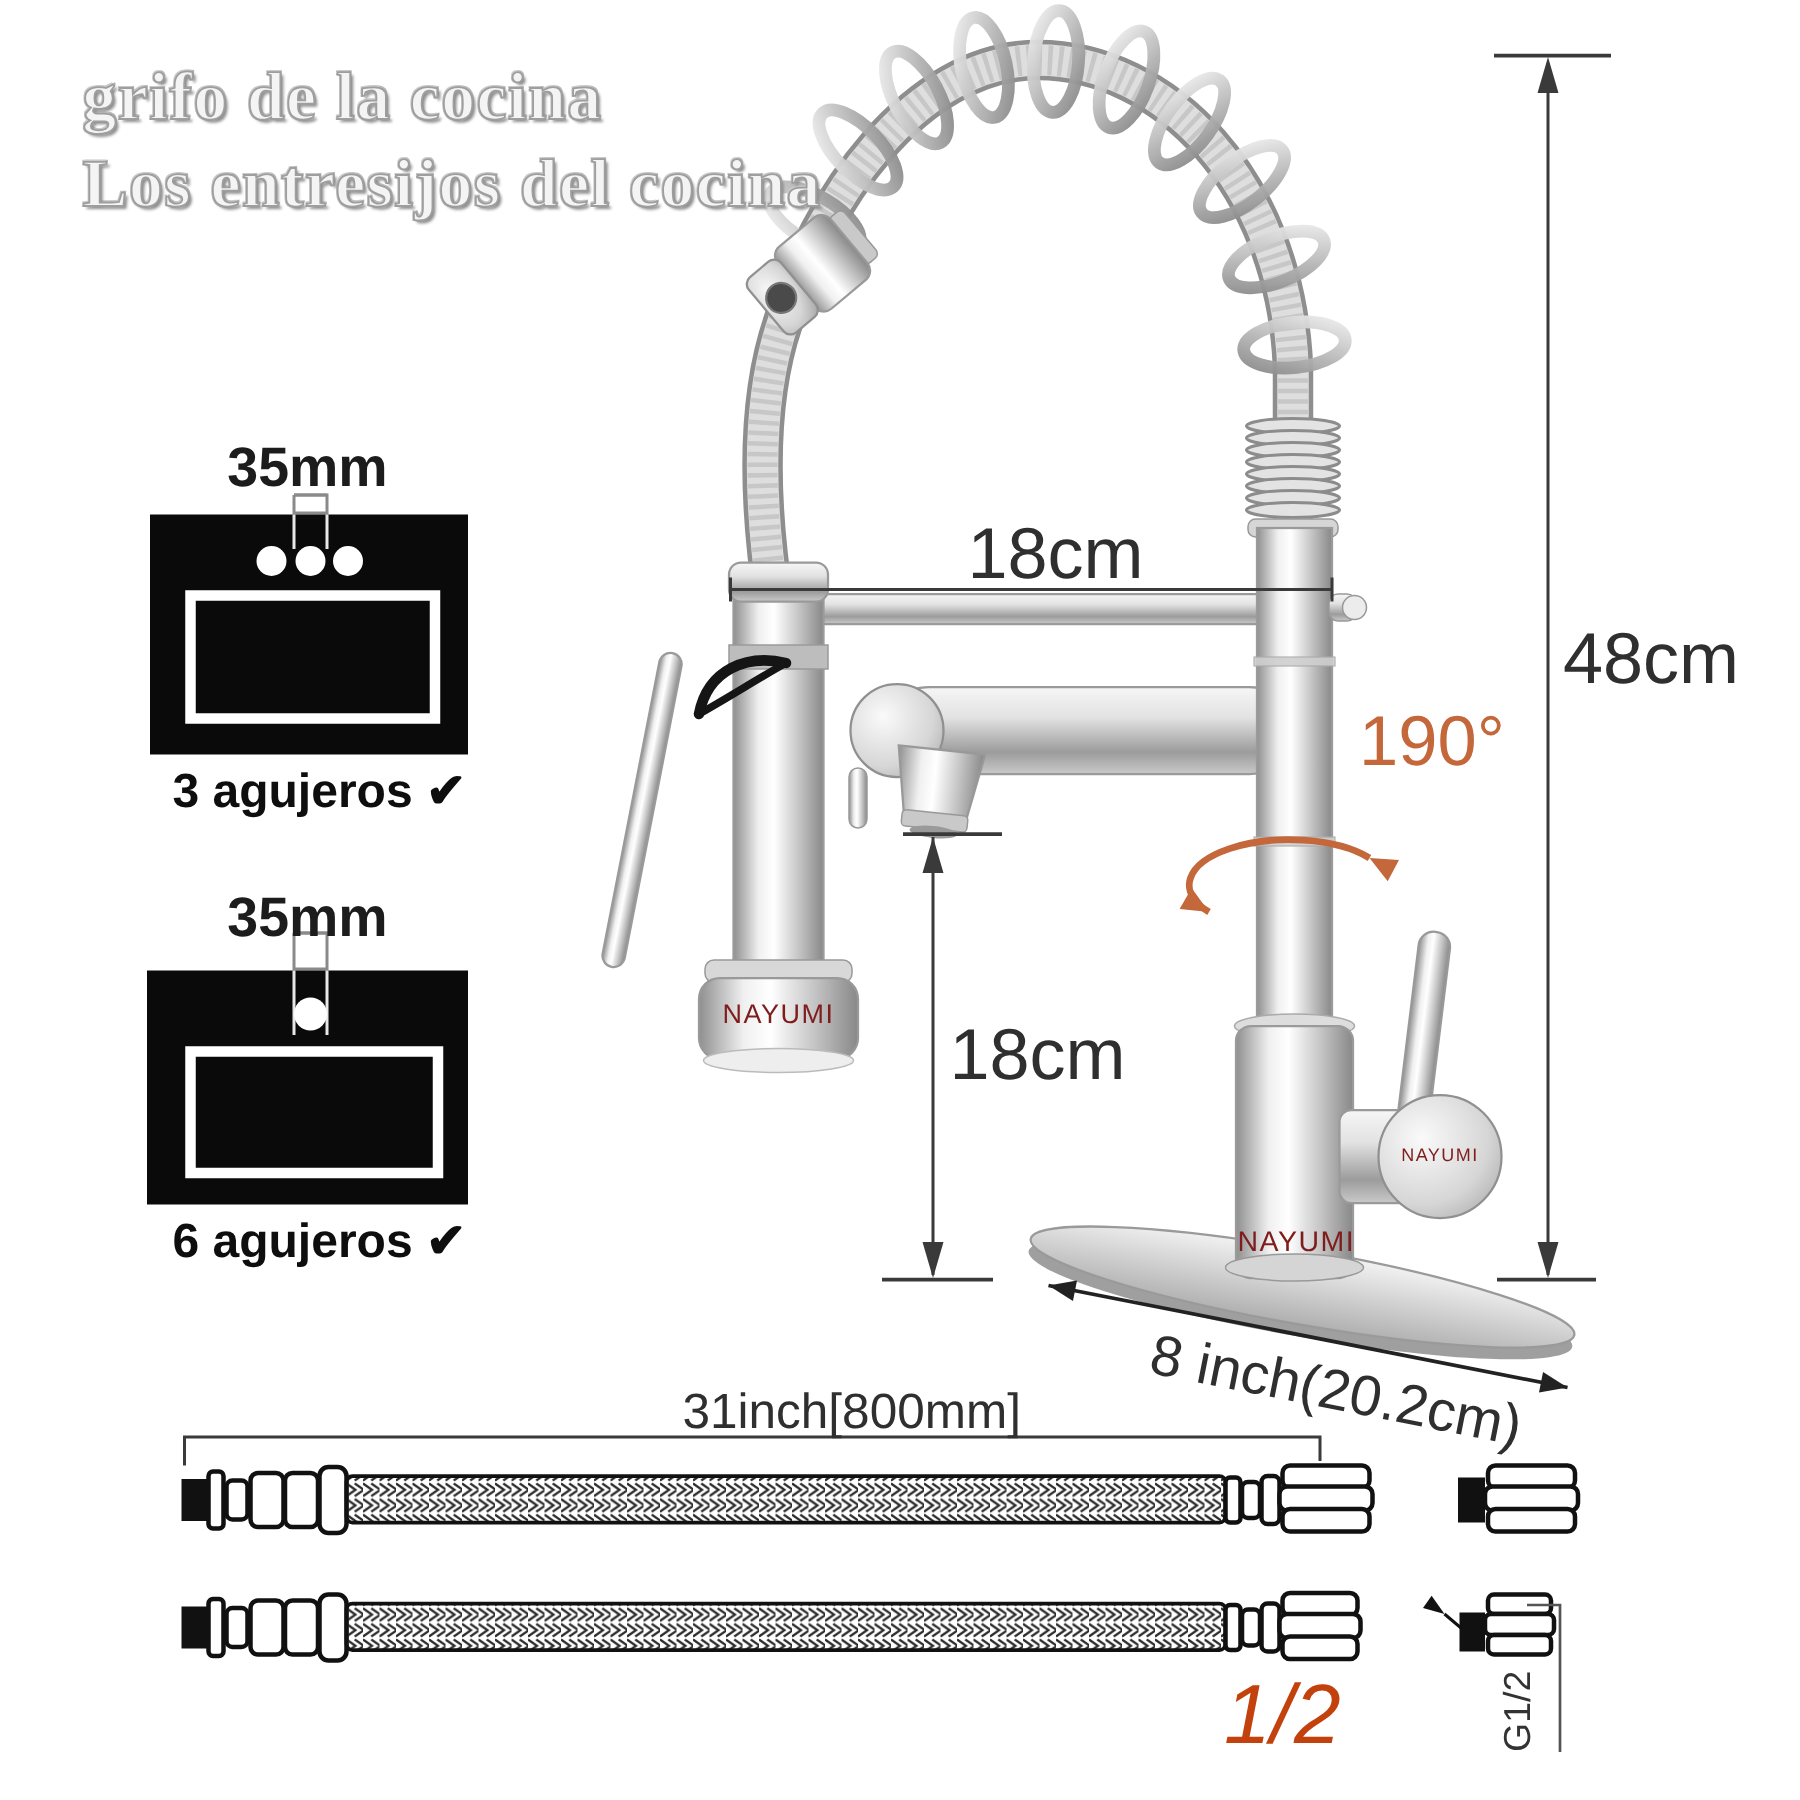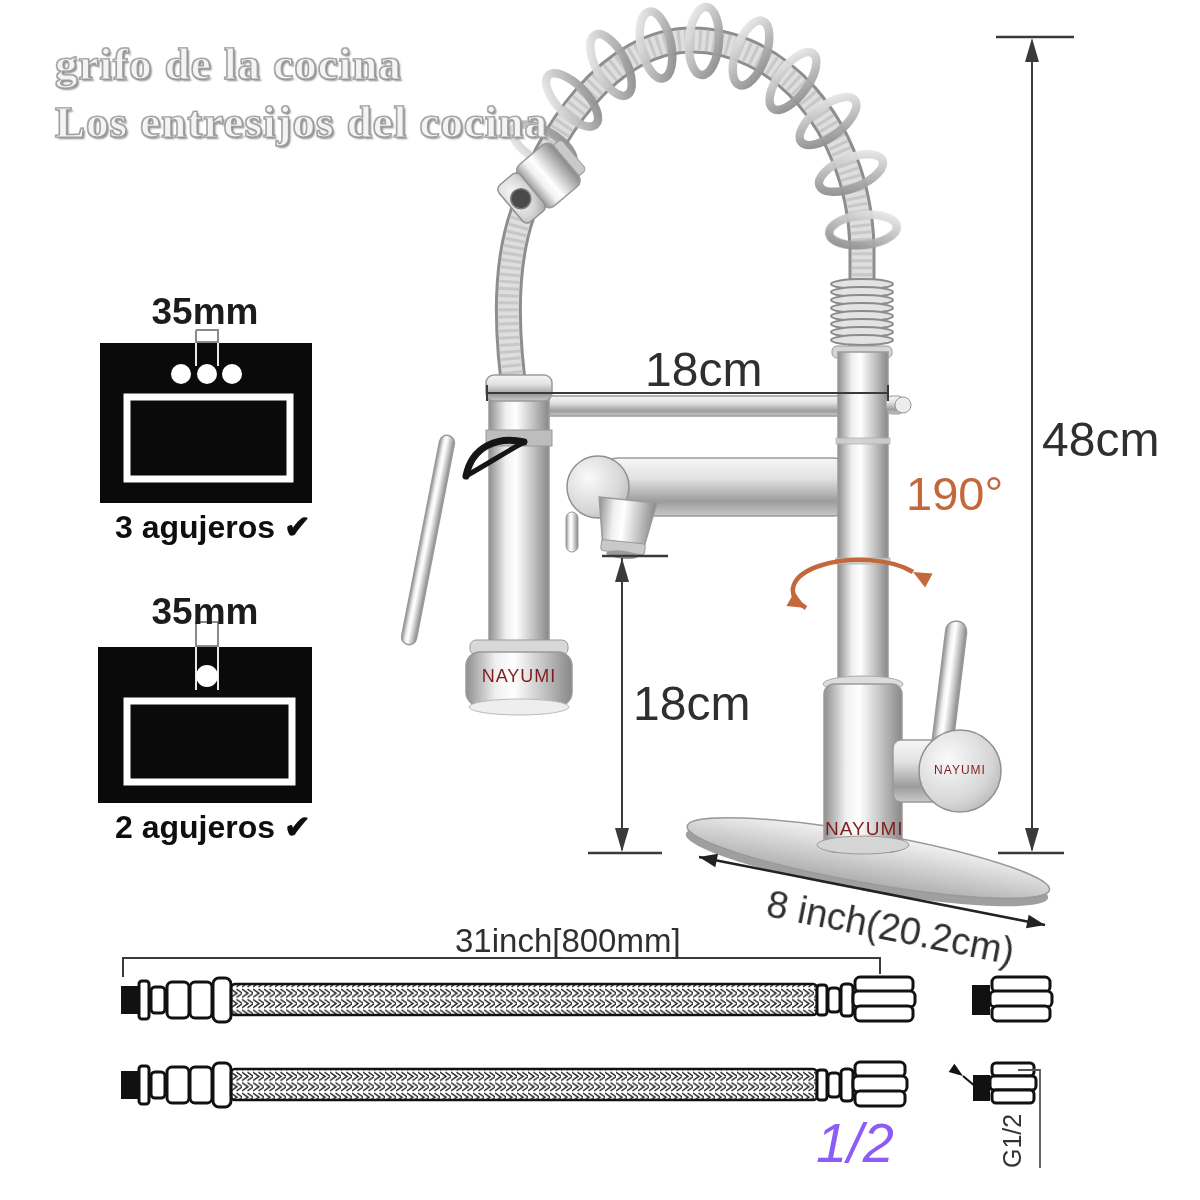--- a/index.html
+++ b/index.html
@@ -257,32 +257,32 @@
   </g>
 </svg>
 
   <div class="abs title" style="left:55px;top:38px;">grifo de la cocina</div>
   <div class="abs title" style="left:55px;top:96px;">Los entresijos del cocina</div>
 
   <div class="abs small-dim" style="left:150px;top:291px;width:110px;">35mm</div>
   <div class="abs holes" style="left:115px;top:508px;">3 agujeros ✔</div>
 
   <div class="abs small-dim" style="left:150px;top:591px;width:110px;">35mm</div>
-  <div class="abs holes" style="left:115px;top:808px;">2 agujeros ✔</div>
+  <div class="abs holes" style="left:115px;top:808px;">6 agujeros ✔</div>
 
   <div class="abs dim" style="left:645px;top:342px;">18cm</div>
   <div class="abs dim" style="left:1042px;top:412px;">48cm</div>
   <div class="abs dim" style="left:633px;top:676px;">18cm</div>
 
   <div class="abs accent" style="left:906px;top:466px;font-size:47px;">190°</div>
 
   <div class="abs lbl" style="left:728px;top:874px;width:340px;text-align:center;font-size:38px;transform:rotate(11.2deg);transform-origin:0 0;">8 inch(20.2cm)</div>
 
   <div class="abs lbl" style="left:455px;top:922px;width:250px;text-align:left;font-size:33px;">31inch[800mm]</div>
 
-  <div class="abs lbl" style="left:816px;top:1110px;font-size:56px;font-style:italic;font-weight:500;color:#8b5cf6;">1/2</div>
+  <div class="abs lbl" style="left:816px;top:1110px;font-size:56px;font-style:italic;font-weight:500;color:#c2410c;">1/2</div>
   <div class="abs lbl" style="left:998px;top:1168px;font-size:25px;color:#333;transform:rotate(-90deg);transform-origin:0 0;">G1/2</div>
 
   <div class="abs brand" style="left:480px;top:666px;width:78px;font-size:18px;">NAYUMI</div>
   <div class="abs brand" style="left:931px;top:763px;width:58px;font-size:12px;">NAYUMI</div>
   <div class="abs brand" style="left:825px;top:818px;width:76px;font-size:19px;">NAYUMI</div>
 
 </div>
 
 </body></html>

